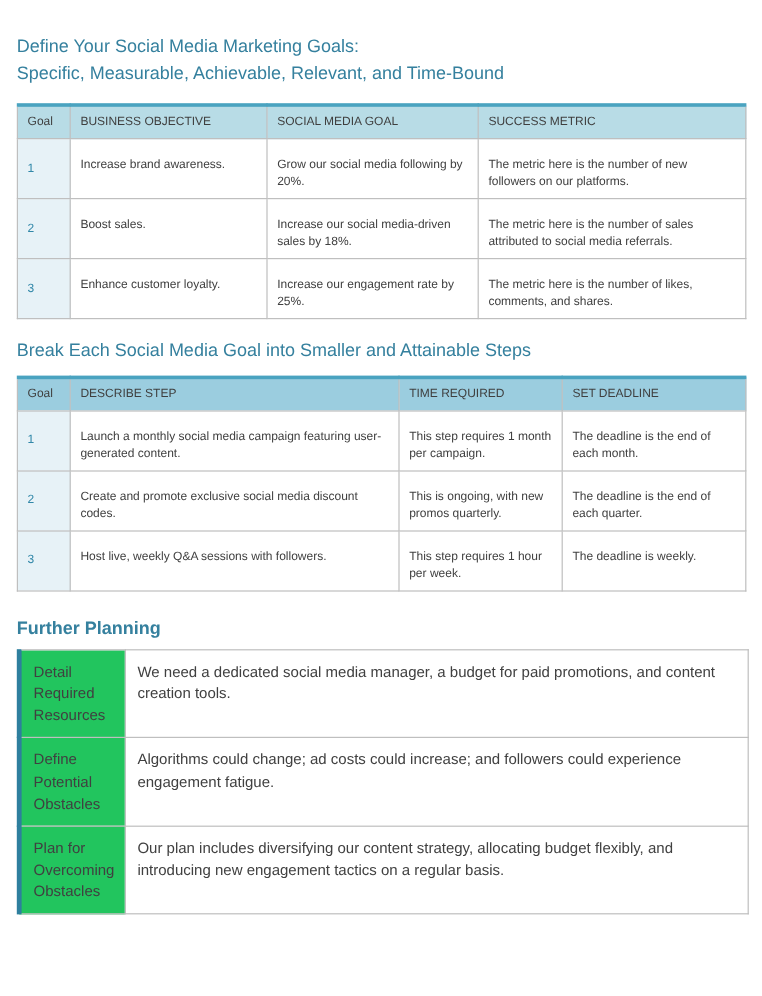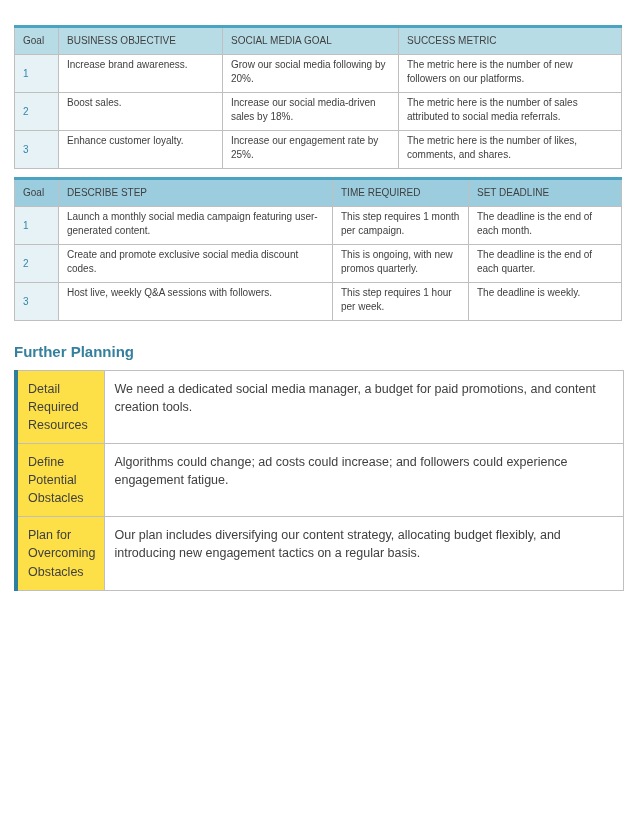--- a/index.html
+++ b/index.html
@@ -57,21 +57,21 @@
   }
   table.goals-table th { background: #b8dce6; }
   table.steps-table th { background: #9bcddf; }
   td.goal-num {
     background: #e7f2f7;
     color: #3187a8;
     font-size: 19px;
     text-align: center;
     padding: 6px 2px;
   }
-  table.data-table td.body-cell { vertical-align: top; padding-top: 3px; }
+  table.data-table td.body-cell { vertical-align: top; padding-top: 15px; }
   .goals-table { margin-top: 13px; }
   .steps-table { margin-top: 8px; }
   .goals-table td { height: 38px; }
   .steps-table td { height: 36px; }
 
   .steps-heading { margin-top: 16px; }
   .planning-heading { margin-top: 20px; font-weight: bold; }
 
   
   table.planning-table {
@@ -84,31 +84,35 @@
   }
   table.planning-table td {
     border: 1px solid #bfbfbf;
     font-size: 12.5px;
     line-height: 1.45;
     vertical-align: top;
     padding: 9px 10px;
     height: 60px;
   }
   td.planning-label {
-    background: #fde047;
+    background: #22c55e;
     border-left: none;
     color: #404040;
   }
 </style>
 </head>
 <body>
 
 <div class="page">
 
 
+  <div class="teal-heading intro-heading">
+    <div>Define Your Social Media Marketing Goals:</div>
+    <div>Specific, Measurable, Achievable, Relevant, and Time-Bound</div>
+  </div>
 
   <table class="data-table goals-table">
     <colgroup>
         <col style="width:44px">
         <col style="width:164px">
         <col style="width:176px">
         <col style="width:223px">
       </colgroup>
     <tbody>
         <tr>
@@ -131,20 +135,21 @@
     </tr>
     <tr>
       <td class="goal-num">3</td>
       <td class="body-cell">Enhance customer loyalty.</td>
       <td class="body-cell">Increase our engagement rate by 25%.</td>
       <td class="body-cell">The metric here is the number of likes, comments, and shares.</td>
     </tr>
   </tbody>
     </table>
 
+  <div class="teal-heading steps-heading">Break Each Social Media Goal into Smaller and Attainable Steps</div>
 
   <table class="data-table steps-table">
     <colgroup>
         <col style="width:44px">
         <col style="width:274px">
         <col style="width:136px">
         <col style="width:153px">
       </colgroup>
     <tbody>
         <tr>

